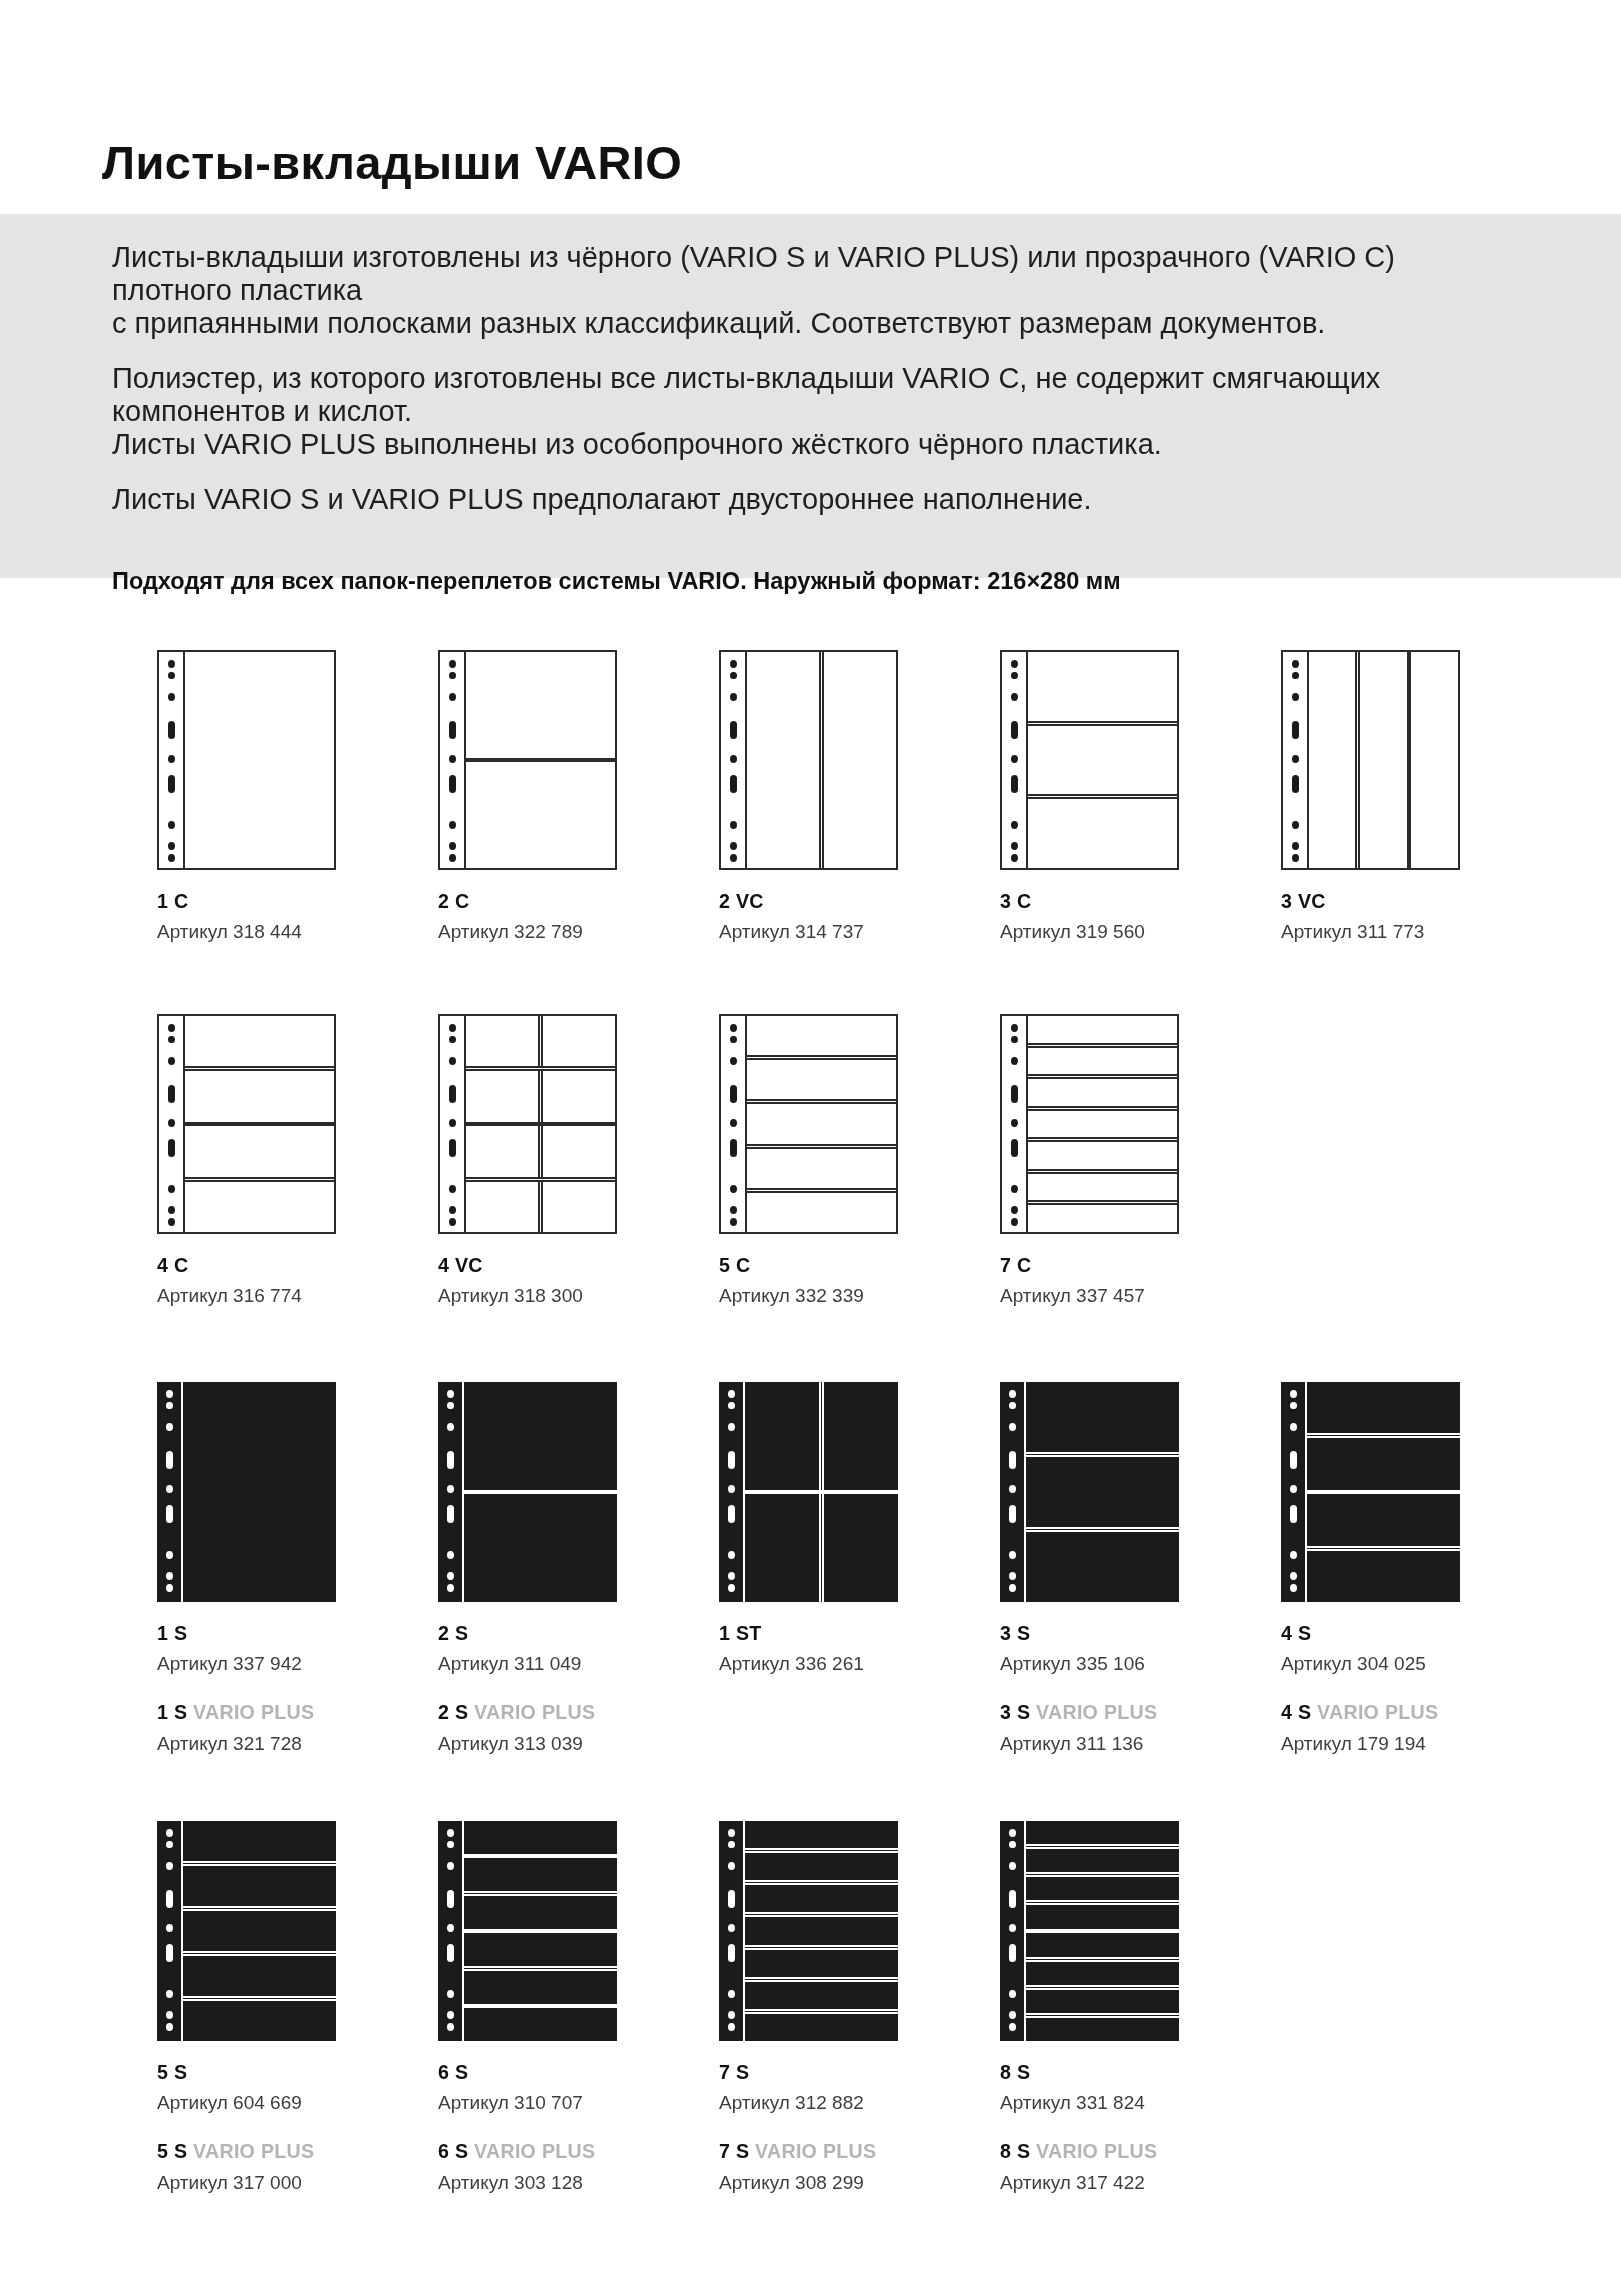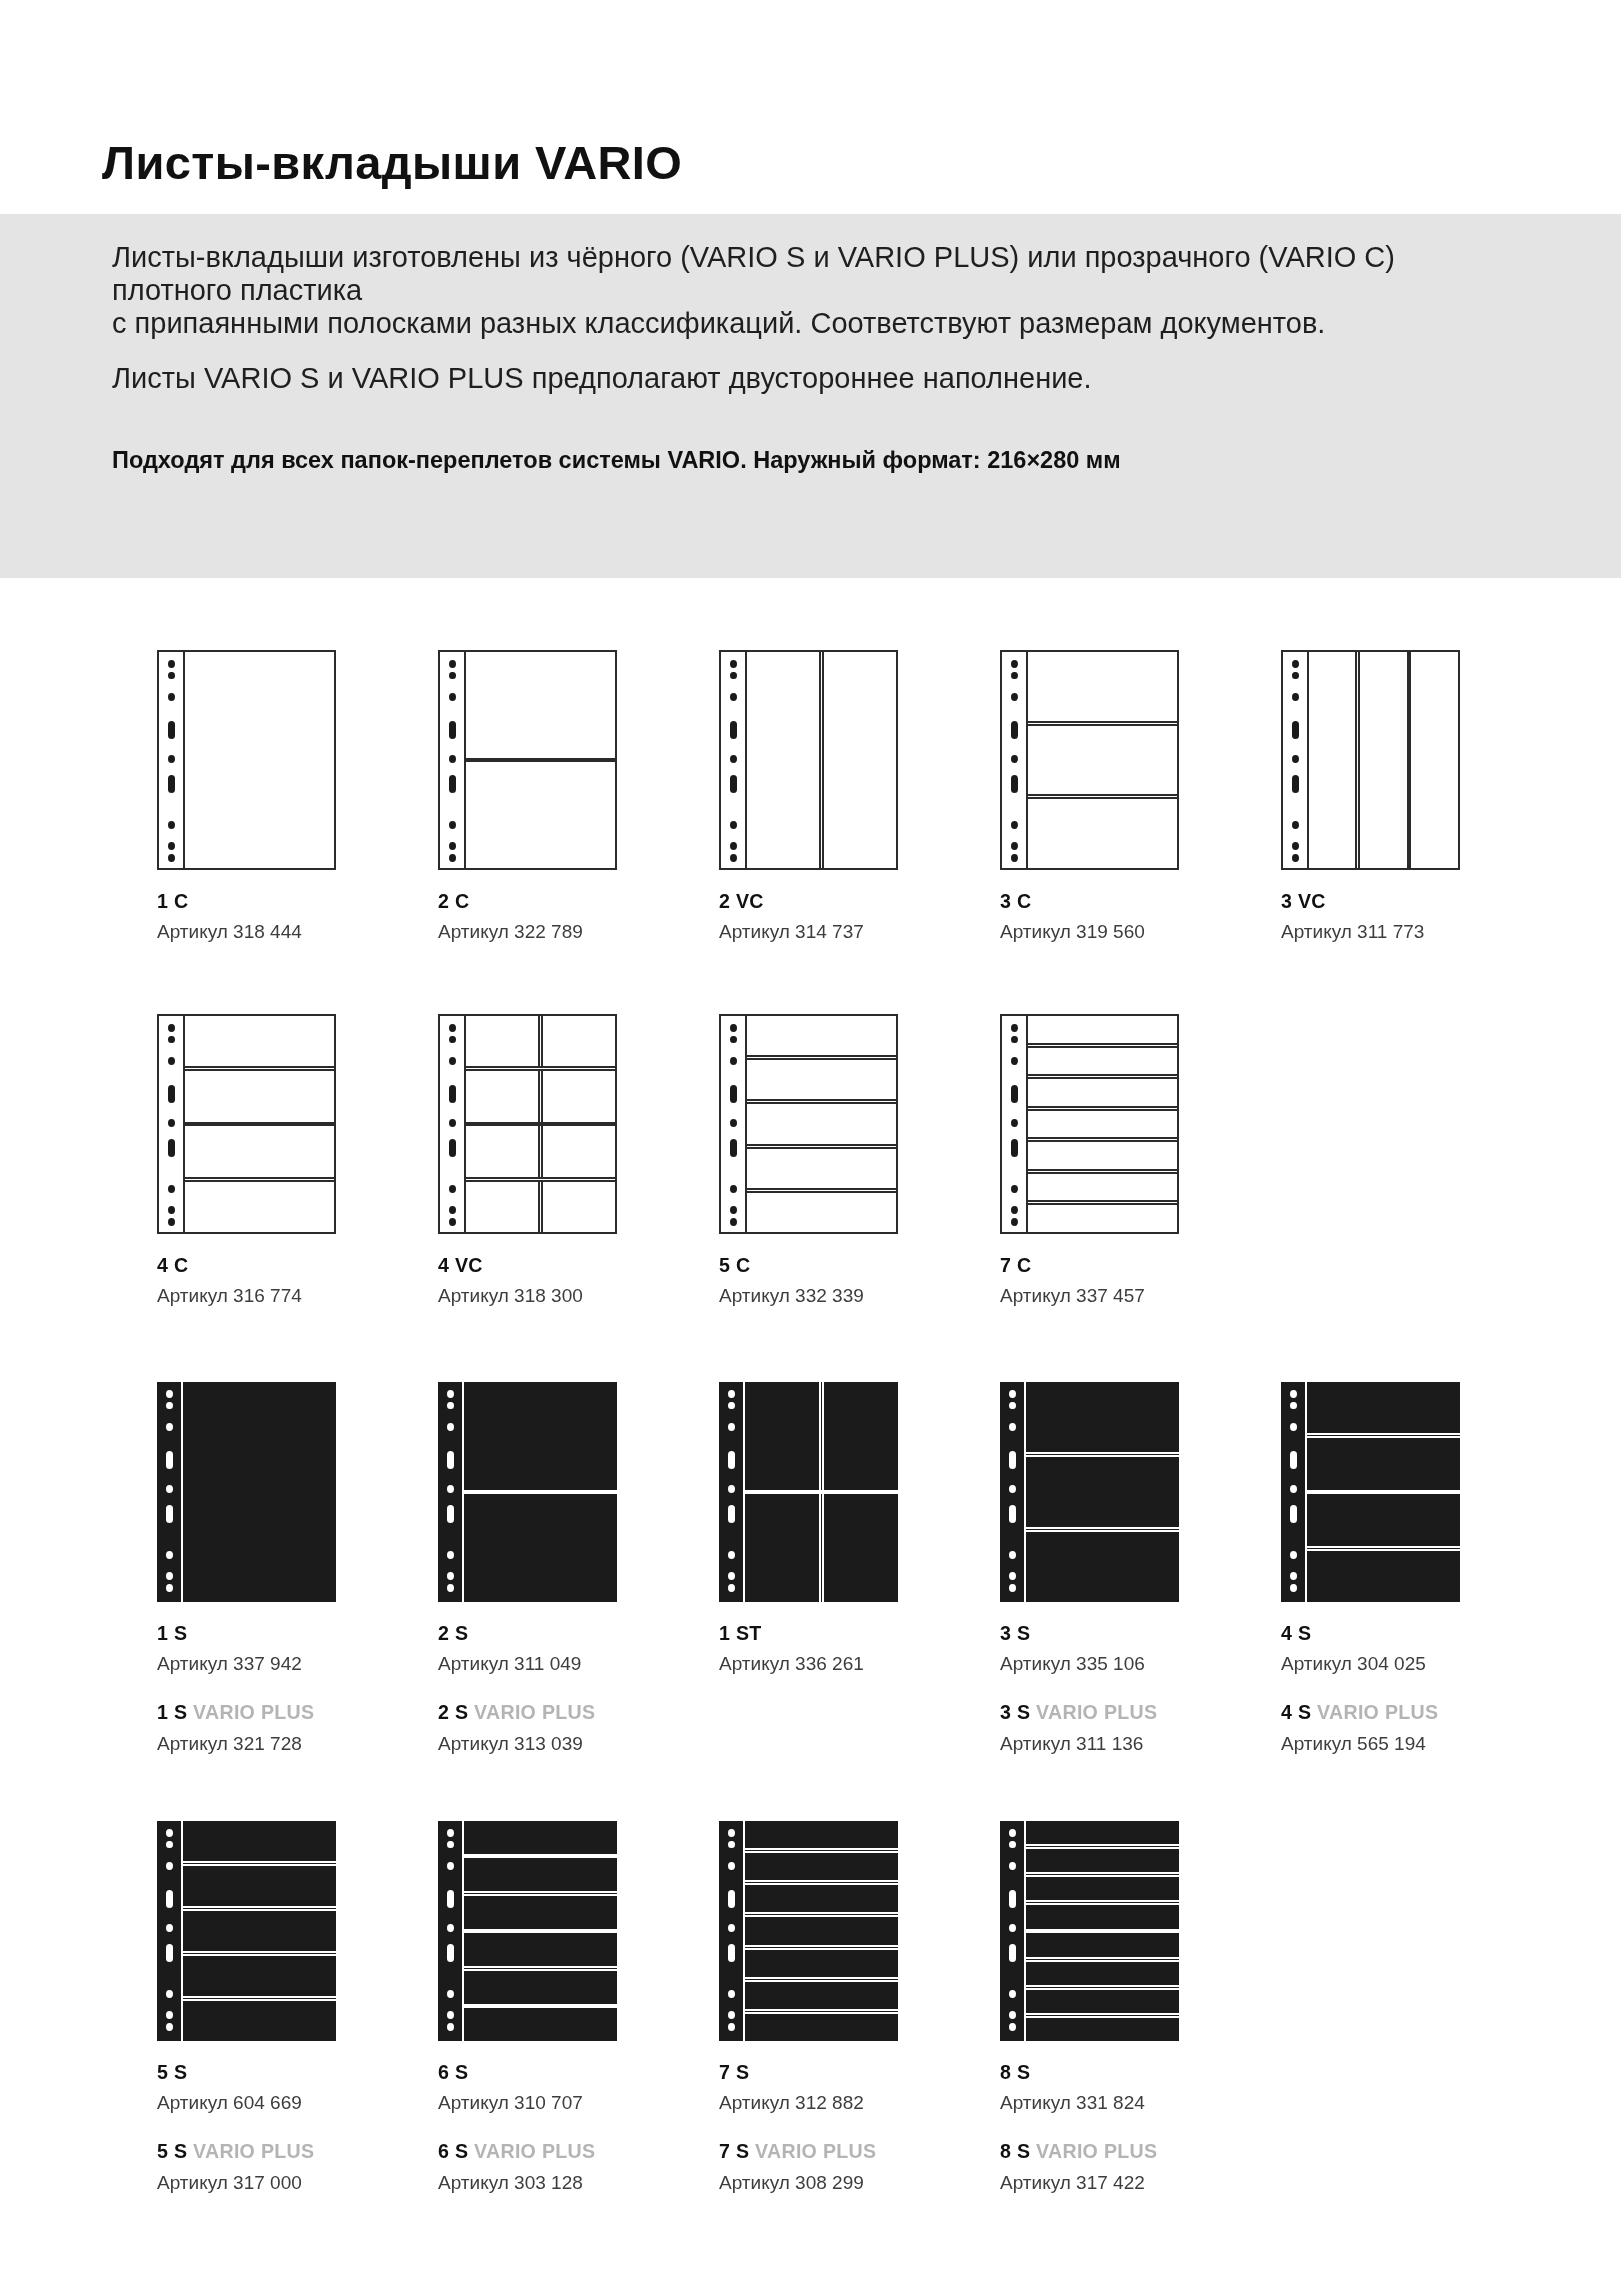--- a/index.html
+++ b/index.html
@@ -55,20 +55,24 @@
 <body>
 
 <h1 class="page-title">Листы-вкладыши VARIO</h1>
 
 <div class="intro-box">
   <p>
     <span>Листы-вкладыши изготовлены из чёрного (VARIO S и VARIO PLUS) или прозрачного (VARIO C) плотного пластика</span>
     <span>с припаянными полосками разных классификаций. Соответствуют размерам документов.</span>
   </p>
   <p>
+    <span>Полиэстер, из которого изготовлены все листы-вкладыши VARIO C, не содержит смягчающих компонентов и кислот.</span>
+    <span>Листы VARIO PLUS выполнены из особопрочного жёсткого чёрного пластика.</span>
+  </p>
+  <p>
     <span>Листы VARIO S и VARIO PLUS предполагают двустороннее наполнение.</span>
   </p>
   <div class="intro-highlight">Подходят для всех папок-переплетов системы VARIO. Наружный формат: 216×280 мм</div>
 </div>
 
 <div class="prod-row row1">
   <div class="cell">
     <div class="sheet clear">
         <div class="sheet-strip">
           <div class="hole hole-dot" style="top: 7.8px;"></div>
@@ -503,21 +507,21 @@
           </div>
           <div class="hdiv"></div>
           <div class="band">
             <div class="pocket"></div>
           </div>
         </div>
       </div>
     <div class="prod-name">4 S</div>
     <div class="prod-article">Артикул 304 025</div>
     <div class="plus-name"><span>4 S</span> <span class="plus-suffix">VARIO PLUS</span></div>
-    <div class="prod-article">Артикул 565 194</div>
+    <div class="prod-article">Артикул 179 194</div>
   </div>
 </div>
 
 <div class="prod-row row4">
   <div class="cell">
     <div class="sheet black">
         <div class="sheet-strip">
           <div class="hole hole-dot" style="top: 7.8px;"></div>
           <div class="hole hole-dot" style="top: 19.6px;"></div>
           <div class="hole hole-dot" style="top: 41px;"></div>

